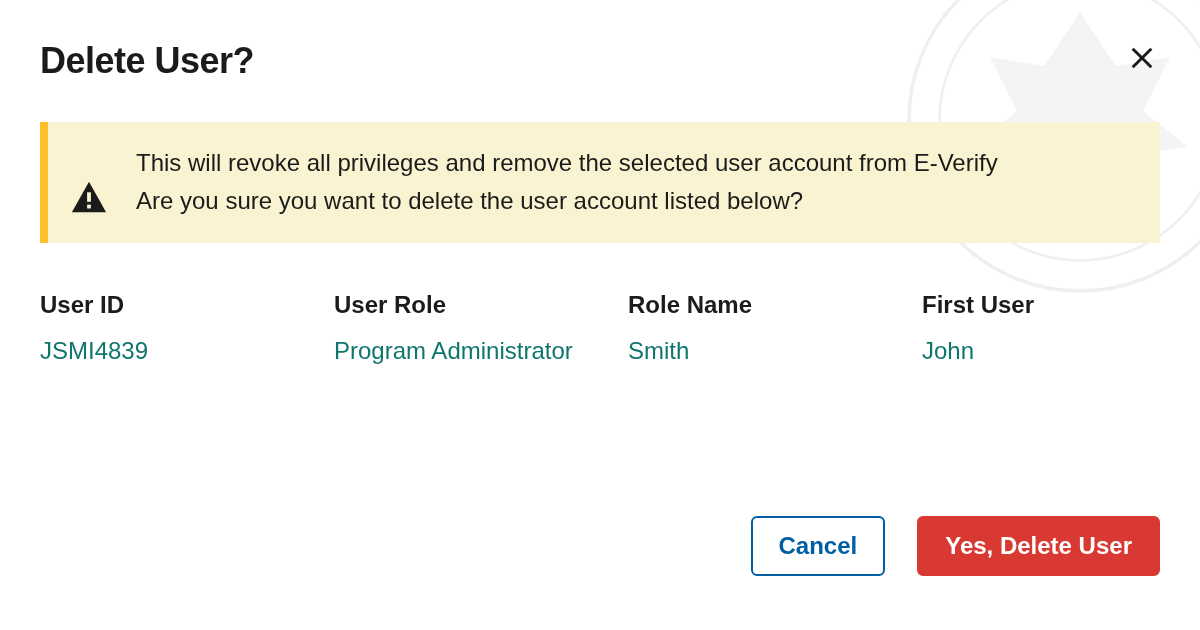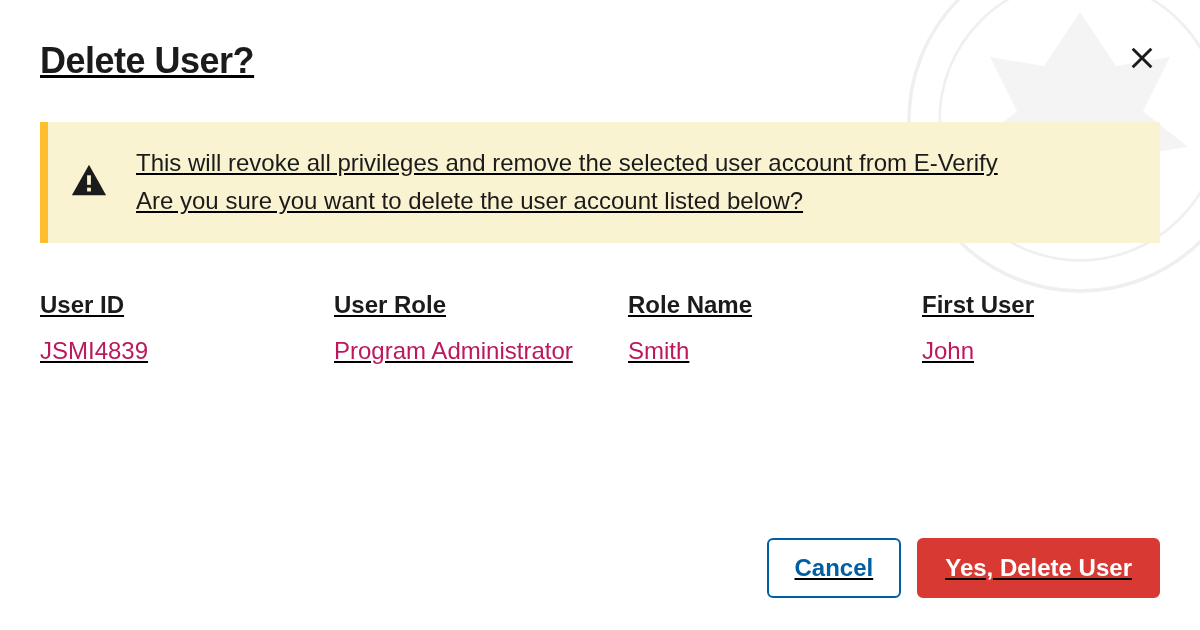--- a/index.html
+++ b/index.html
@@ -18,26 +18,25 @@
     .seal-bg {
       position: absolute;
       top: -60px;
       right: -60px;
       width: 360px;
       height: 360px;
       opacity: 0.06;
       pointer-events: none;
     }
     .modal {
-      padding: 40px 40px 32px 40px;
+      padding: 40px 40px 54px 40px;
       position: relative;
       height: 100%;
       display: flex;
       flex-direction: column;
-      text-decoration: underline;
     }
     .modal-header {
       display: flex;
       justify-content: space-between;
       align-items: flex-start;
       margin-bottom: 40px;
     }
     .modal-title {
       font-size: 36px;
       font-weight: 700;
@@ -58,21 +57,21 @@
       width: 28px;
       height: 28px;
       stroke: #1b1b1b;
       stroke-width: 2.5;
     }
     .alert-box {
       background: #faf3d1;
       border-left: 8px solid #ffbe2e;
       padding: 22px 28px 22px 22px;
       display: flex;
-      align-items: center;
+      align-items: flex-end;
       gap: 28px;
       margin-bottom: 48px;
     }
     .alert-icon {
       flex-shrink: 0;
       margin-top: 2px;
     }
     .alert-icon svg {
       width: 38px;
       height: 38px;
@@ -89,21 +88,21 @@
       margin-bottom: auto;
     }
     .field-label {
       font-size: 24px;
       font-weight: 700;
       color: #1b1b1b;
       margin-bottom: 16px;
     }
     .field-value {
       font-size: 24px;
-      color: #be185d;
+      color: #0f766e;
       line-height: 1.35;
     }
     .modal-actions {
       display: flex;
       justify-content: flex-end;
       gap: 16px;
       margin-top: 40px;
     }
     .btn {
       font-size: 24px;
@@ -115,20 +114,21 @@
     }
     .btn-cancel {
       background: #fff;
       color: #005ea2;
       border-color: #005ea2;
     }
     .btn-delete {
       background: #d83933;
       color: #fff;
       border-color: #d83933;
+      margin-left: 16px;
     }
   </style>
 </head>
 <body>
 
 <div class="seal-bg">
   <svg viewBox="0 0 200 200">
     <circle cx="100" cy="100" r="95" fill="none" stroke="#000" stroke-width="2"></circle>
     <circle cx="100" cy="100" r="78" fill="none" stroke="#000" stroke-width="1.5"></circle>
     <path d="M100 40 L120 70 L150 65 L135 95 L160 115 L128 120 L130 150 L100 135 L70 150 L72 120 L40 115 L65 95 L50 65 L80 70 Z" fill="#000" opacity="0.7"></path>

